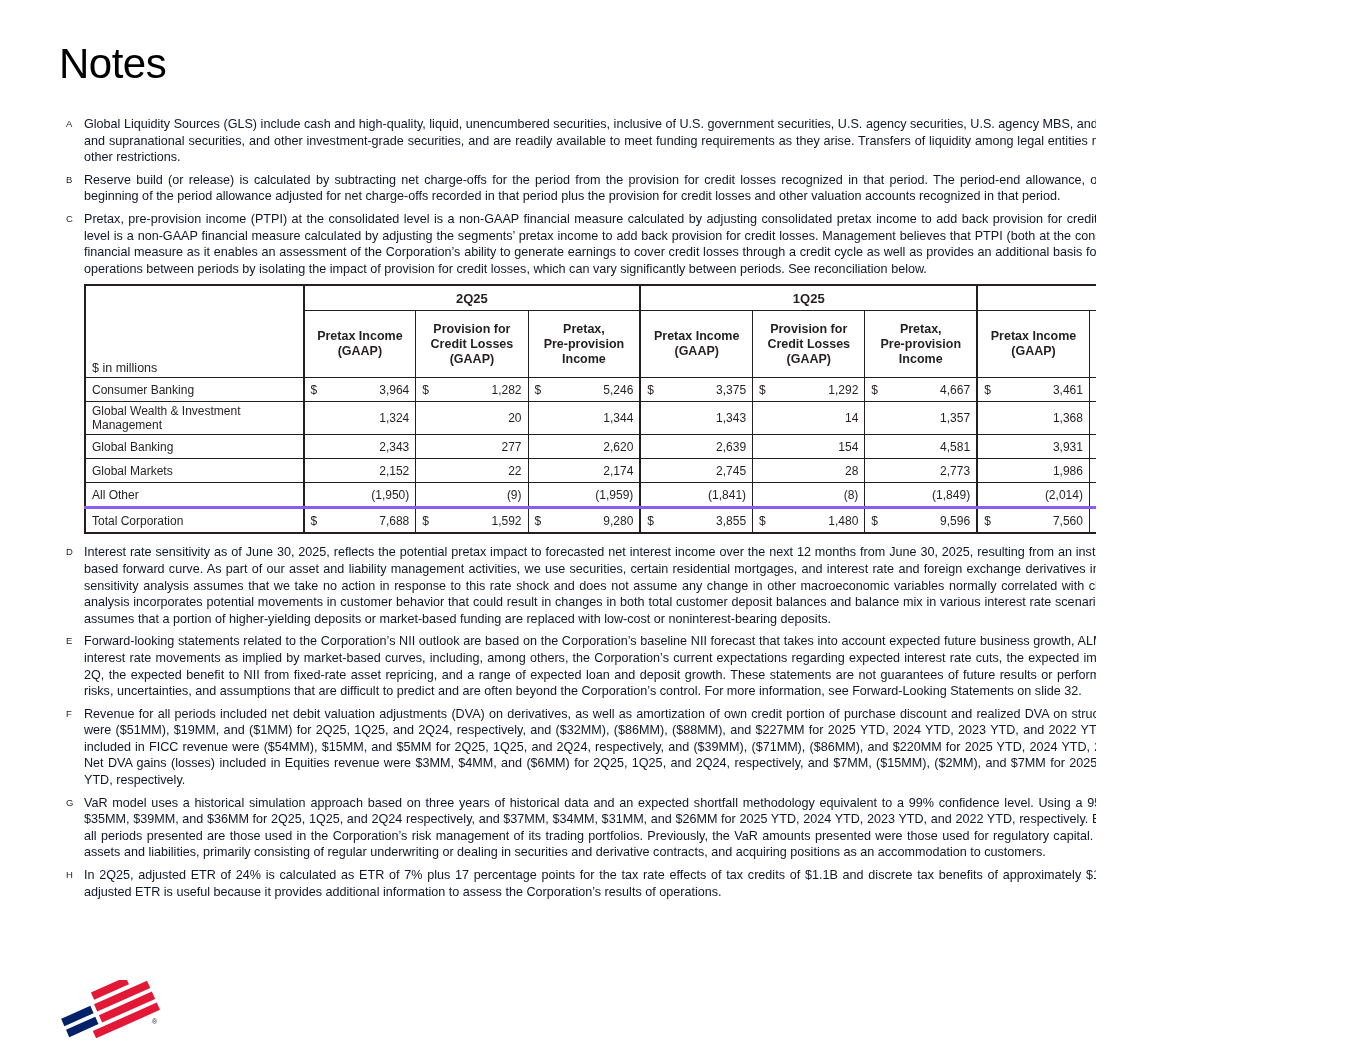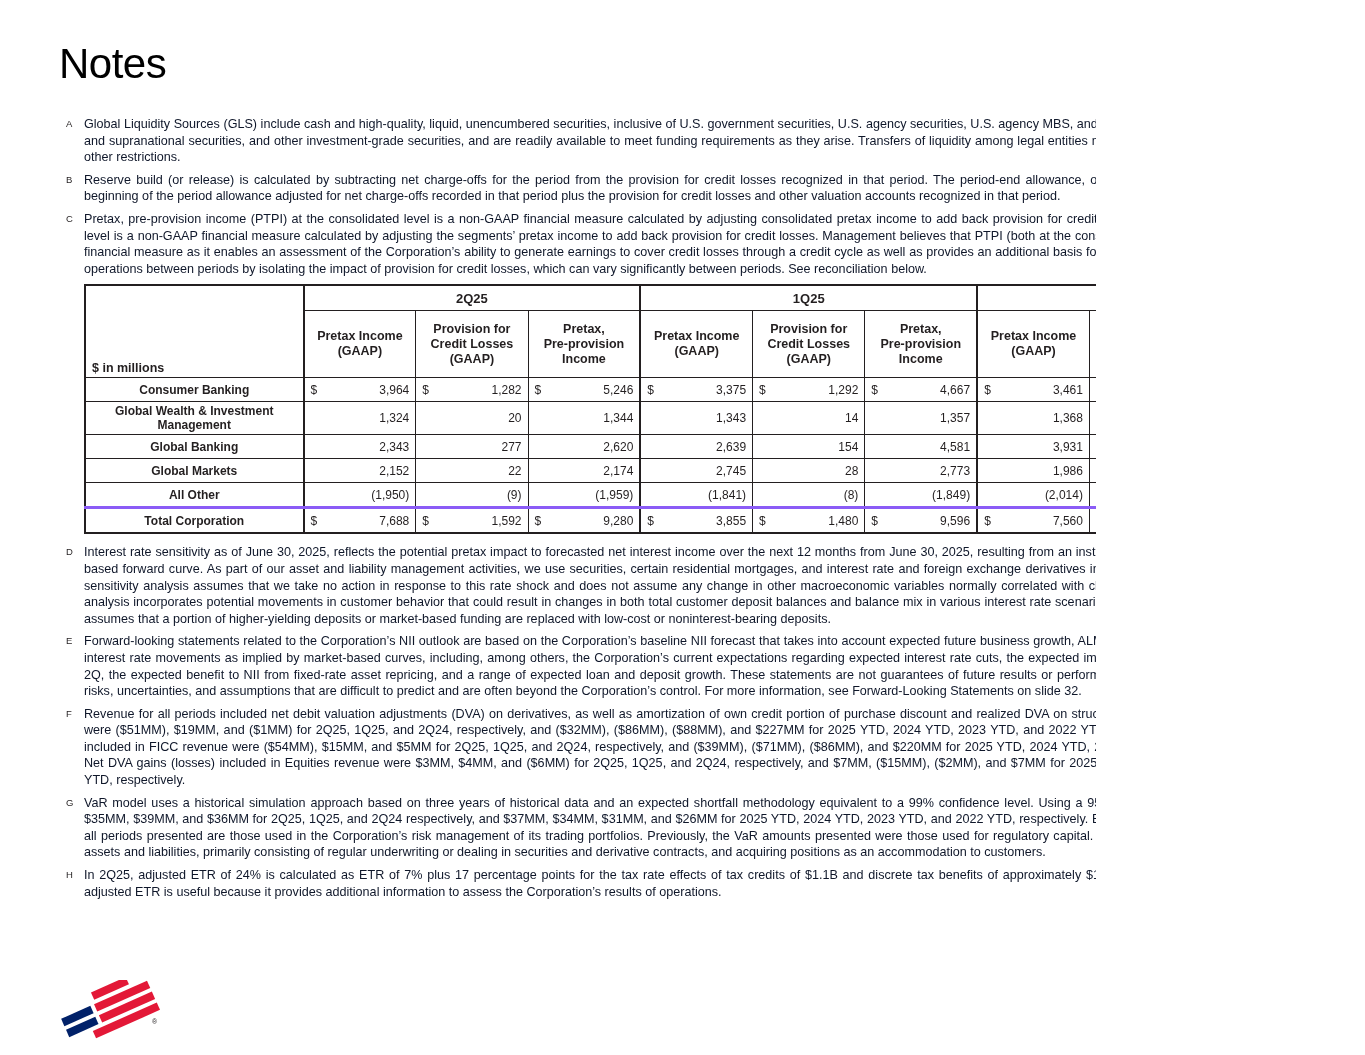--- a/index.html
+++ b/index.html
@@ -9,26 +9,26 @@
          font-weight:400;color:#000;letter-spacing:-0.5px;}
   .content{position:absolute;left:66px;top:116px;width:1252px;}
   .note{display:flex;margin-bottom:6px;}
   .note-letter{flex:0 0 18px;width:18px;font-size:9.5px;padding-top:2px;color:#231f20;}
   .note-text{flex:1;font-size:12.6px;line-height:16.6px;text-align:justify;color:#0f172a;}
   
   .fin-table{border-collapse:collapse;width:1232px;margin:7px 0 10px 18px;
              font-size:12px;color:#231f20;border:2px solid #231f20;table-layout:fixed;}
   .fin-table th,.fin-table td{border:1px solid #231f20;padding:2px 6px;}
   .gb{border-left:2px solid #231f20 !important;}
-  .corner{vertical-align:bottom;text-align:left;font-weight:bold;font-size:12.5px;
+  .corner{vertical-align:bottom;text-align:left;font-weight:normal;font-size:12.5px;
           padding:3px 6px 5px 6px;}
   .phead{font-weight:bold;text-align:center;font-size:13px;height:20px;}
   .sub{font-weight:bold;text-align:center;white-space:pre-line;font-size:12.5px;
        height:62px;vertical-align:middle;line-height:15px;padding:2px 2px;}
-  .rowlabel{text-align:center;padding:3px 6px;height:19px;font-weight:bold;}
+  .rowlabel{text-align:left;padding:3px 6px;height:19px;}
   .num{text-align:right;padding:3px 8px 3px 4px;}
   .money{display:flex;justify-content:space-between;align-items:baseline;}
   .total-row td{border-top:3px solid #8b5cf6;margin-top:8px;}
   .logo{position:absolute;left:58px;top:980px;}
   .logo-r{position:absolute;left:152px;top:1018px;font-size:7px;}
   .page-number{position:absolute;left:1296px;top:1001px;font-size:11px;}
 </style>
 </head>
 <body>
 

